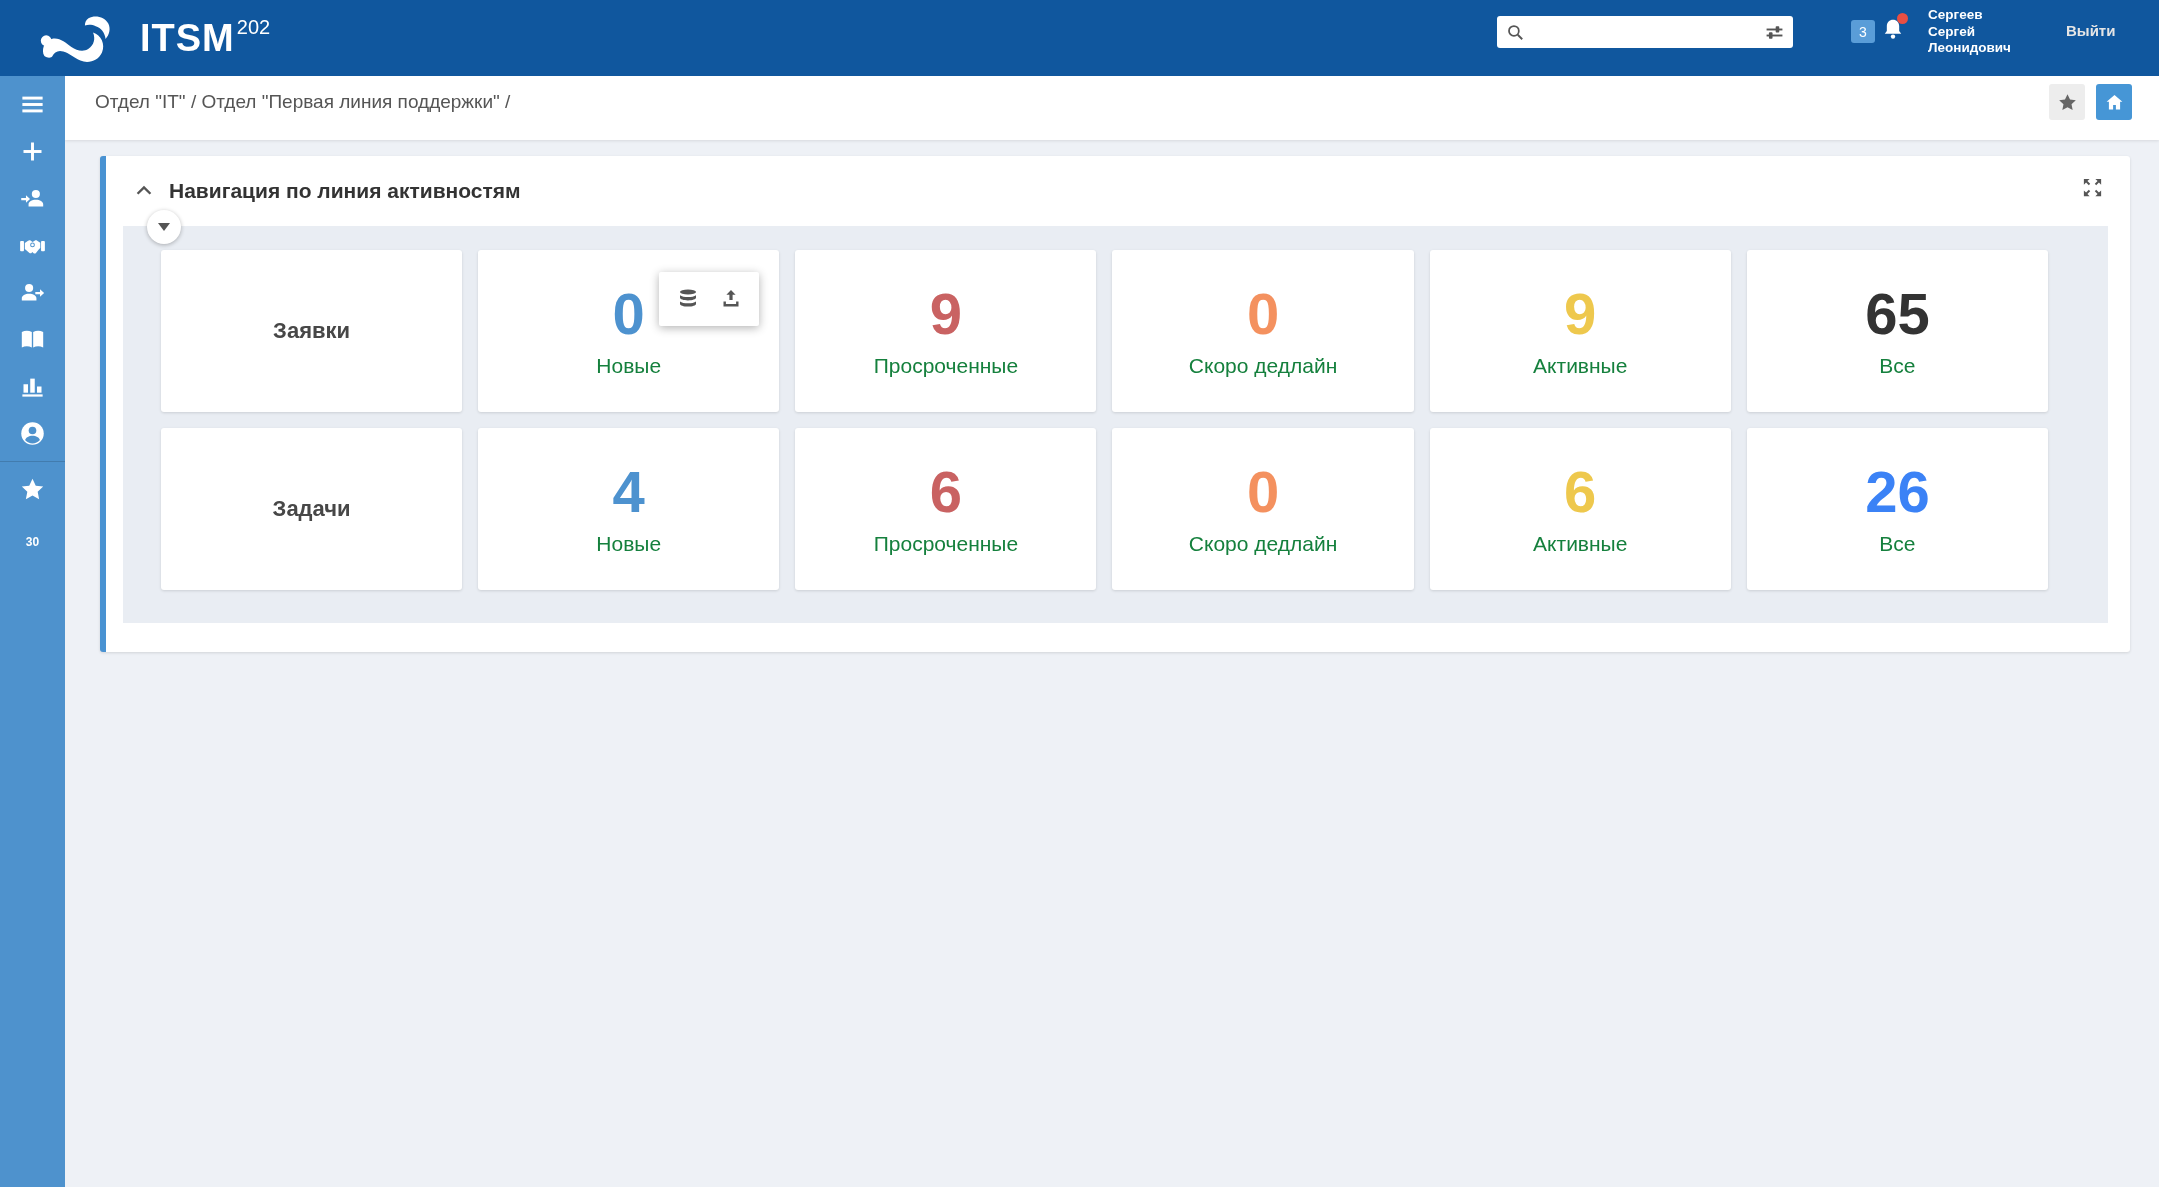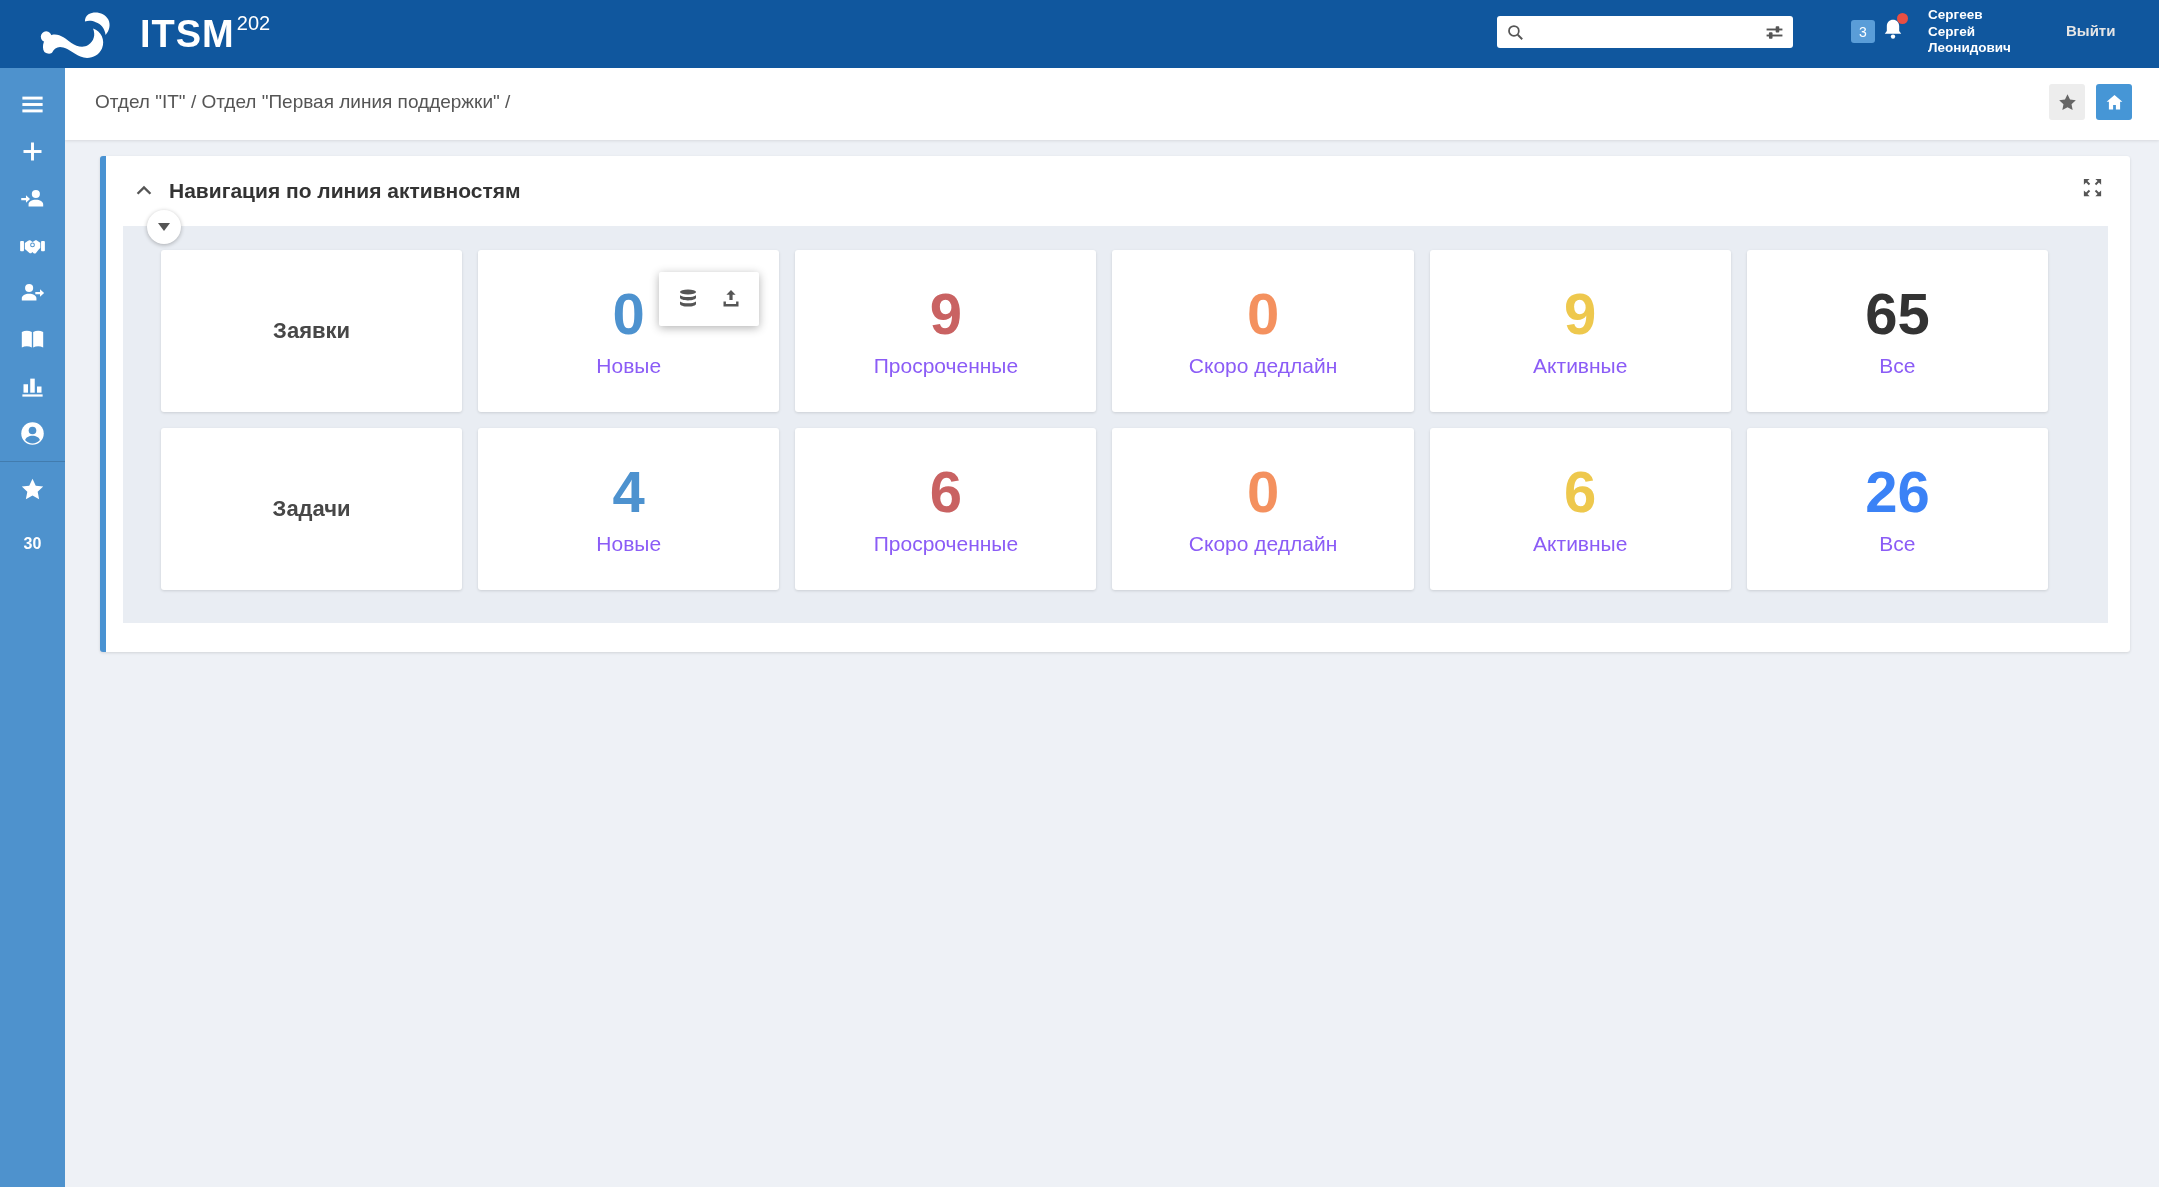--- a/index.html
+++ b/index.html
@@ -5,21 +5,21 @@
   * { margin:0; padding:0; box-sizing:border-box; }
   html,body { width:2159px; height:1187px; }
   body {
     font-family:"Liberation Sans","DejaVu Sans",sans-serif;
     background:#eef1f6;
     position:relative;
     overflow:hidden;
   }
 
   
-  .header { position:absolute; top:0; left:0; right:0; height:68px; background:#10579e; z-index:30; }
+  .header { position:absolute; top:0; left:0; right:0; height:76px; background:#10579e; z-index:30; }
   .logo { display:flex; align-items:center; height:100%; padding-left:38px; }
   .logo-swoosh { width:92px; height:54px; margin-right:10px; }
   .logo-text { color:#fff; font-size:38px; font-weight:bold; letter-spacing:1px; }
   .logo-sup { color:#fff; font-size:20px; font-weight:normal; position:relative; top:-11px; margin-left:2px; }
 
   .search-box { position:absolute; left:1497px; top:16px; width:296px; height:32px; background:#fff;
     border-radius:3px; display:flex; align-items:center; padding:0 9px; }
   .search-box input { border:none; outline:none; flex:1; font-size:15px; color:#333; background:transparent;
     font-family:"Liberation Sans","DejaVu Sans",sans-serif; min-width:0; }
   .icon-18 { width:19px; height:19px; flex:0 0 auto; }
@@ -34,21 +34,21 @@
   .user-name { position:absolute; left:1928px; top:7px; width:122px; color:#fff; font-size:13.5px;
     line-height:16.5px; font-weight:bold; cursor:pointer; }
   .logout { position:absolute; left:2066px; top:22px; color:#e5e5e5; font-size:15px; font-weight:bold; cursor:pointer; }
 
   
   .sidebar { position:absolute; top:64px; left:0; bottom:0; width:65px; background:#4e92cd; z-index:20;
     display:flex; flex-direction:column; align-items:center; padding-top:17px; }
   .side-item { width:65px; height:47px; display:flex; align-items:center; justify-content:center; cursor:pointer; }
   .side-item svg { width:27px; height:27px; }
   .side-divider { width:65px; height:1px; background:rgba(0,0,0,0.15); margin:4px 0; }
-  .side-counter { color:#fff; font-size:16px; font-weight:bold; margin-top:22px; }
+  .side-counter { color:#fff; font-size:12px; font-weight:bold; margin-top:22px; }
 
   
   .crumbbar { position:absolute; left:65px; right:0; top:64px; height:76px; background:#fff;
     box-shadow:0 1px 3px rgba(0,0,0,0.10); display:flex; align-items:center; padding:0 27px 0 30px; z-index:10; }
   .crumb-text { flex:1; font-size:19px; color:#555; cursor:pointer; }
   .sq-btn { width:36px; height:36px; border-radius:3px; display:flex; align-items:center; justify-content:center;
     cursor:pointer; }
   .fav-btn { background:#ededed; margin-right:11px; }
   .home-btn { background:#4696d6; }
   .sq-btn svg { width:21px; height:21px; }
@@ -66,21 +66,21 @@
     display:flex; align-items:center; justify-content:center; cursor:pointer; }
   .tri-down { width:0; height:0; border-left:6px solid transparent; border-right:6px solid transparent;
     border-top:8px solid #555; }
 
   .cards-wrap { margin:0 22px 0 17px; height:397px; background:#e9edf3; padding:24px 60px 30px 38px; }
   .cards-grid { display:grid; grid-template-columns:repeat(6,1fr); grid-auto-rows:162px; gap:16px; }
   .card { background:#fff; border-radius:3px; box-shadow:0 1px 3px rgba(0,0,0,0.13); position:relative;
     display:flex; flex-direction:column; align-items:center; justify-content:center; cursor:pointer; }
   .card-name { font-size:22px; font-weight:bold; color:#474747; }
   .num { font-size:58px; font-weight:bold; line-height:1; }
-  .num-label { font-size:21px; color:#8b5cf6; margin-top:11px; }
+  .num-label { font-size:21px; color:#15803d; margin-top:11px; }
 
   .popover { position:absolute; top:22px; right:20px; width:100px; height:54px; background:#fff;
     border-radius:2px; box-shadow:0 2px 10px rgba(0,0,0,0.30); z-index:8;
     display:flex; align-items:center; justify-content:center; gap:19px; }
   .popover svg { width:24px; height:24px; cursor:pointer; }
 </style>
 </head>
 <body>
 
 <div class="header">

